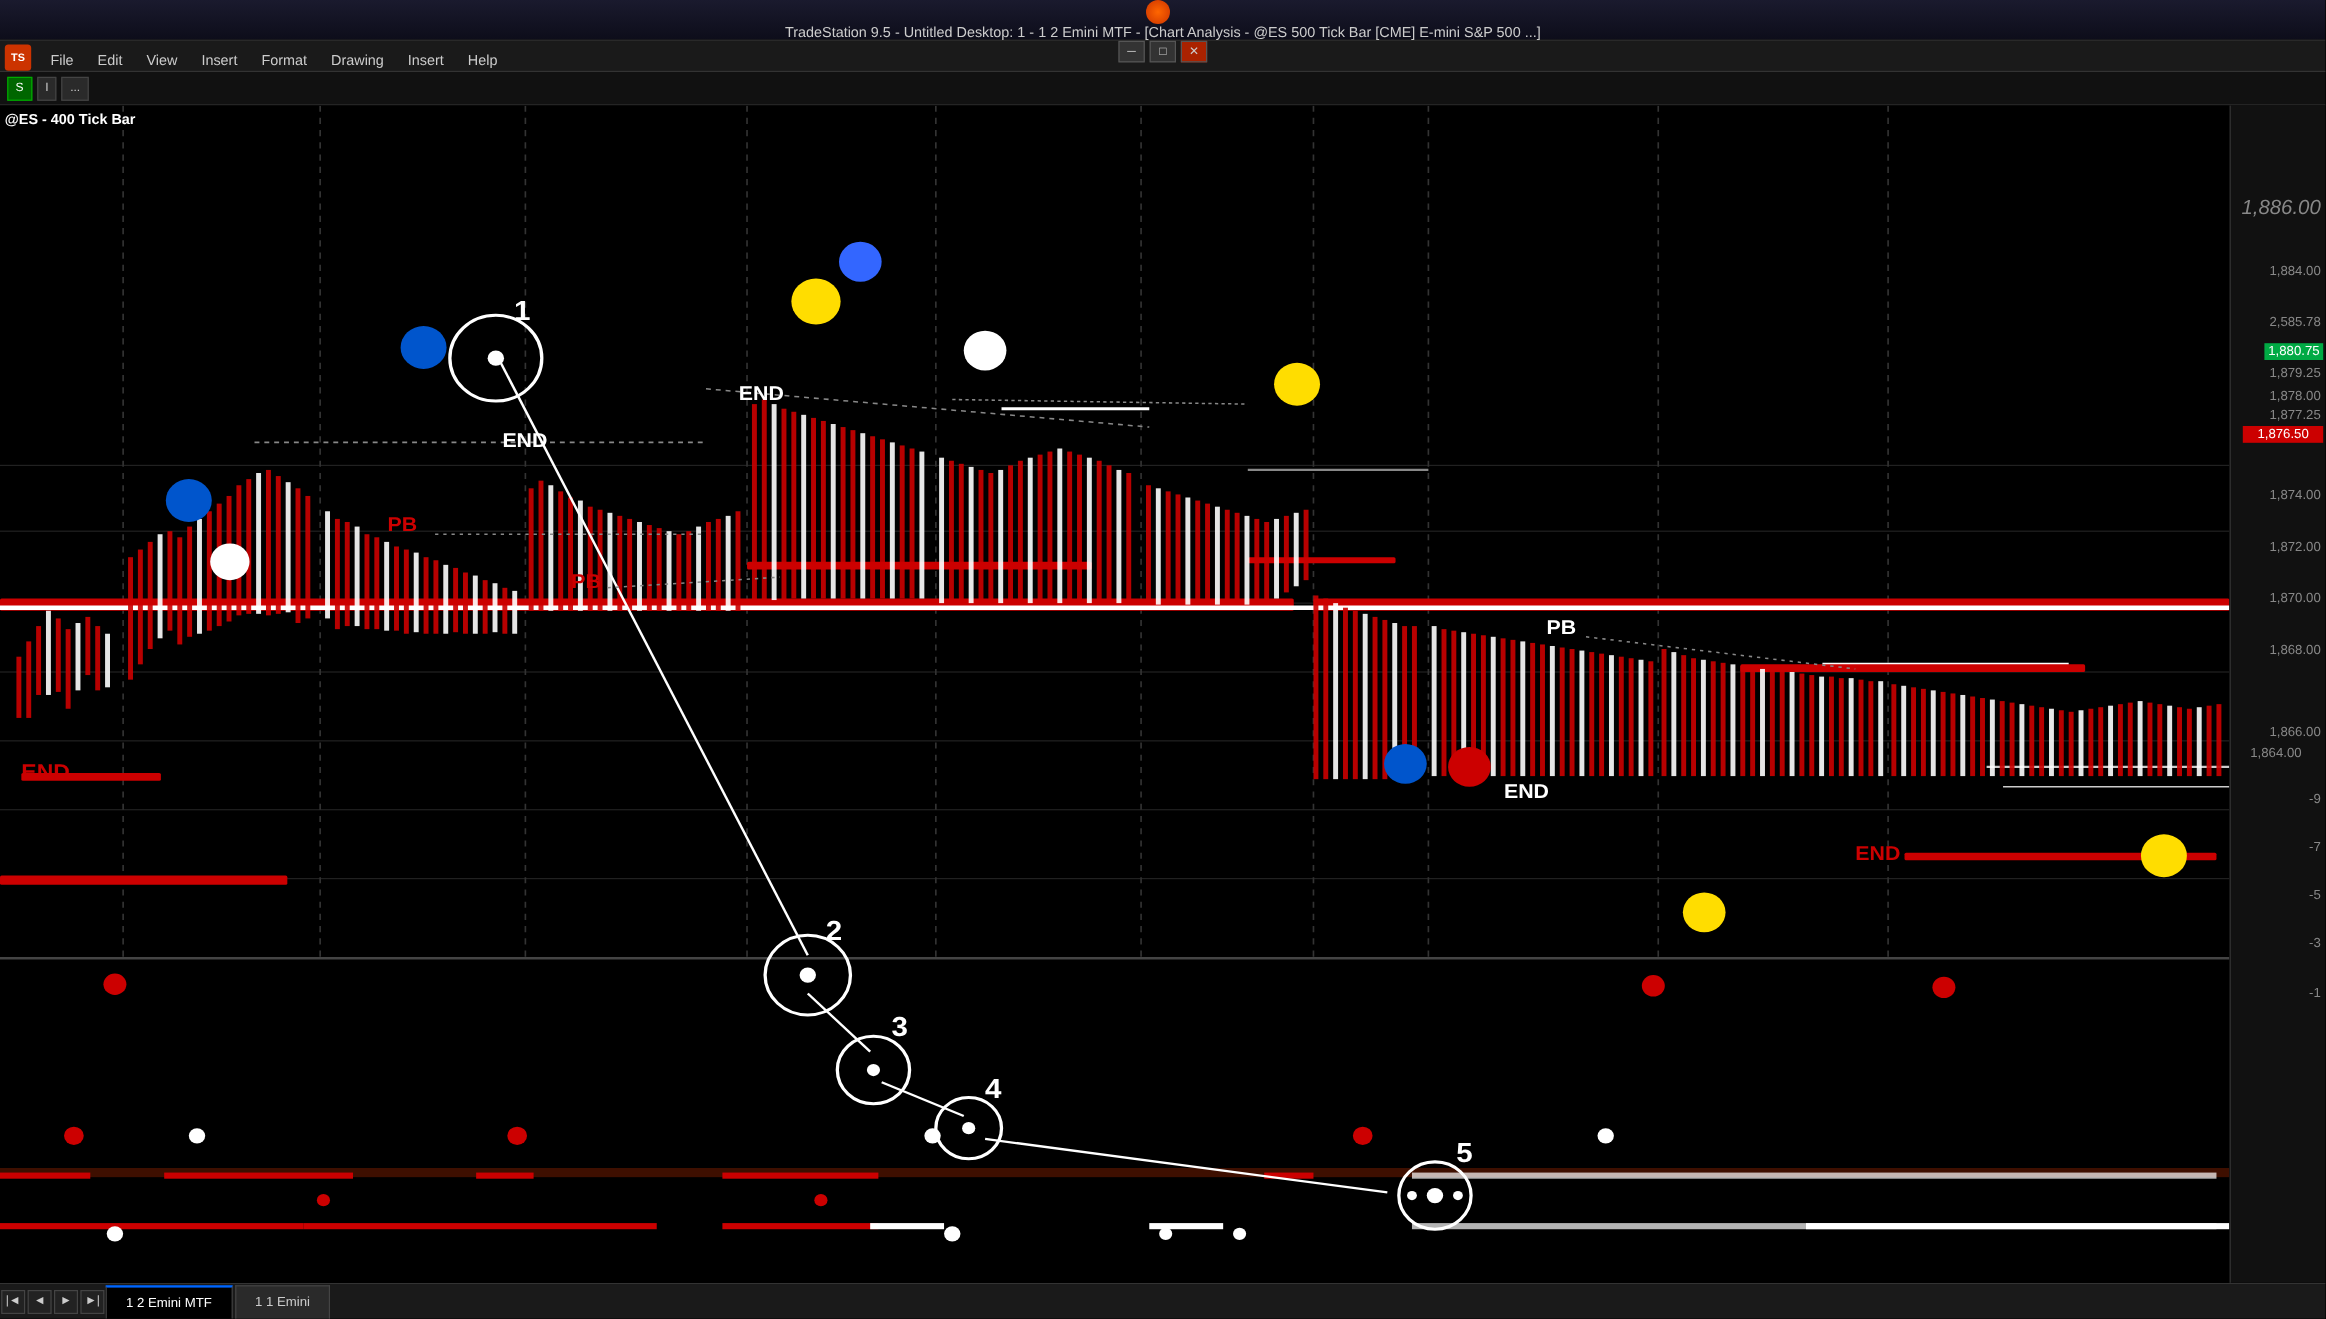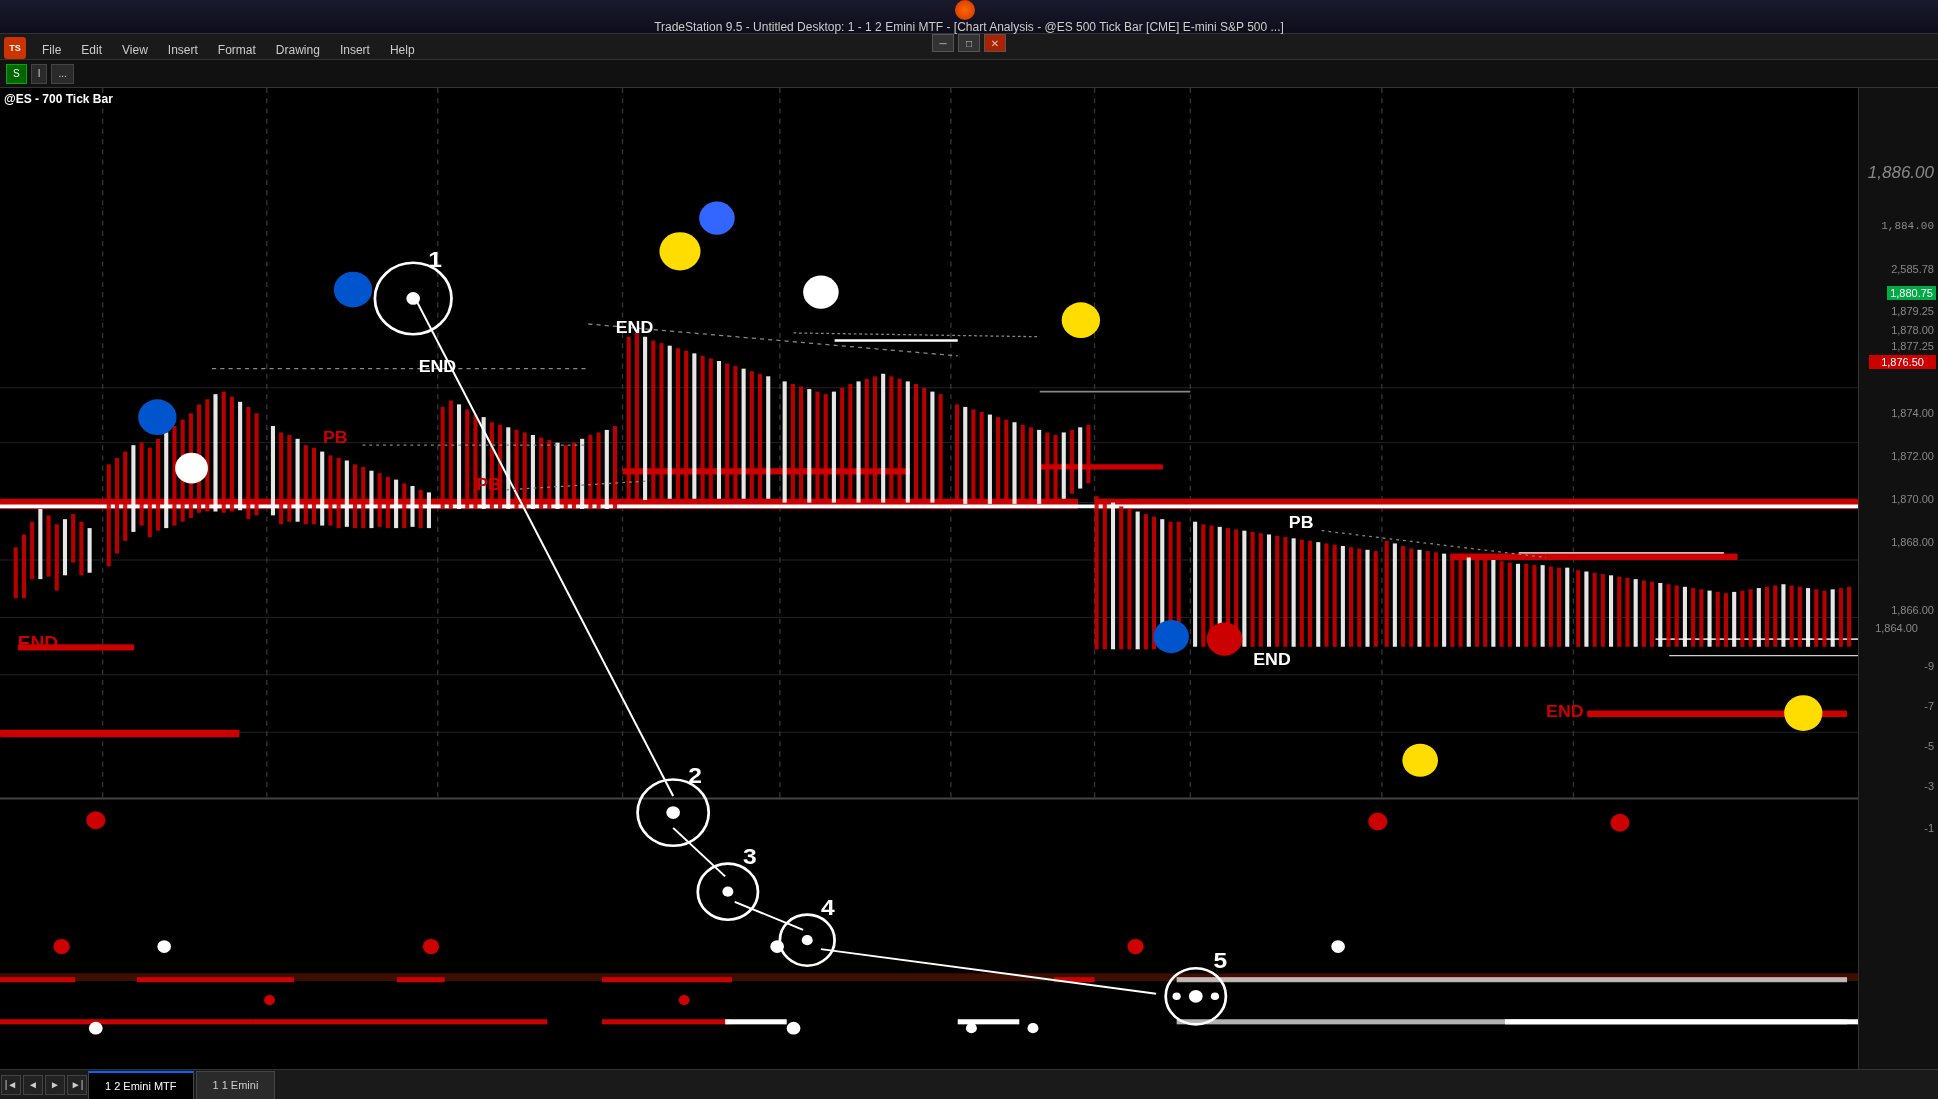--- a/index.html
+++ b/index.html
@@ -203,21 +203,21 @@
 
 <div id="toolbar">
   <div class="toolbar-btn green">S</div>
   <div class="toolbar-btn">I</div>
   <div class="toolbar-btn">...</div>
 </div>
 
 <div id="chart-container">
   <div id="chart-main">
 
-    <div id="chart-title-label">@ES - 700 Tick Bar</div>
+    <div id="chart-title-label">@ES - 400 Tick Bar</div>
 
     <svg id="chart-svg" viewBox="0 0 1358 769" preserveAspectRatio="none">
 
       <rect width="1358" height="769" fill="#000"></rect>
 
       <line x1="75" y1="0" x2="75" y2="560" stroke="#333" stroke-width="1" stroke-dasharray="4,4"></line>
       <line x1="195" y1="0" x2="195" y2="560" stroke="#333" stroke-width="1" stroke-dasharray="4,4"></line>
       <line x1="320" y1="0" x2="320" y2="560" stroke="#333" stroke-width="1" stroke-dasharray="4,4"></line>
       <line x1="455" y1="0" x2="455" y2="560" stroke="#333" stroke-width="1" stroke-dasharray="4,4"></line>
       <line x1="570" y1="0" x2="570" y2="560" stroke="#333" stroke-width="1" stroke-dasharray="4,4"></line>
@@ -598,21 +598,21 @@
       <text x="695" y="778" fill="#888" font-size="12" text-anchor="middle">09:45:31</text>
       <text x="800" y="778" fill="#888" font-size="12" text-anchor="middle">09:53:33</text>
       <text x="876" y="778" fill="#888" font-size="12" text-anchor="middle">10:01</text>
       <text x="1010" y="778" fill="#888" font-size="12" text-anchor="middle">10:08:07</text>
       <text x="1150" y="778" fill="#888" font-size="12" text-anchor="middle">10:15:15</text>
     </svg>
   </div>
 
   <div id="price-axis" style="width:80px; position:relative; background:#111; border-left:1px solid #333;">
     <div style="position:absolute; top:85px; right:4px; font-size:17px; color:#888; transform:translateY(-50%);font-style:italic;">1,886.00</div>
-    <div style="position:absolute; top:138px; right:4px; font-size:11px; color:#888; transform:translateY(-50%);font-family:Liberation Mono, monospace;">1,884.00</div>
+    <div style="position:absolute; top:138px; right:4px; font-size:11px; color:#888; transform:translateY(-50%);">1,884.00</div>
     <div style="position:absolute; top:181px; right:4px; font-size:11px; color:#888; transform:translateY(-50%);">2,585.78</div>
     <div style="position:absolute; top:205px; right:2px; font-size:11px; background:#00aa44; color:#fff; padding:1px 3px; transform:translateY(-50%);margin-left:36px;">1,880.75</div>
     <div style="position:absolute; top:223px; right:4px; font-size:11px; color:#888; transform:translateY(-50%);">1,879.25</div>
     <div style="position:absolute; top:242px; right:4px; font-size:11px; color:#888; transform:translateY(-50%);">1,878.00</div>
     <div style="position:absolute; top:258px; right:4px; font-size:11px; color:#888; transform:translateY(-50%);">1,877.25</div>
     <div style="position:absolute; top:274px; right:2px; font-size:11px; background:#cc0000; color:#fff; padding:1px 12px; transform:translateY(-50%);">1,876.50</div>
     <div style="position:absolute; top:325px; right:4px; font-size:11px; color:#888; transform:translateY(-50%);">1,874.00</div>
     <div style="position:absolute; top:368px; right:4px; font-size:11px; color:#888; transform:translateY(-50%);">1,872.00</div>
     <div style="position:absolute; top:411px; right:4px; font-size:11px; color:#888; transform:translateY(-50%);">1,870.00</div>
     <div style="position:absolute; top:454px; right:4px; font-size:11px; color:#888; transform:translateY(-50%);">1,868.00</div>

